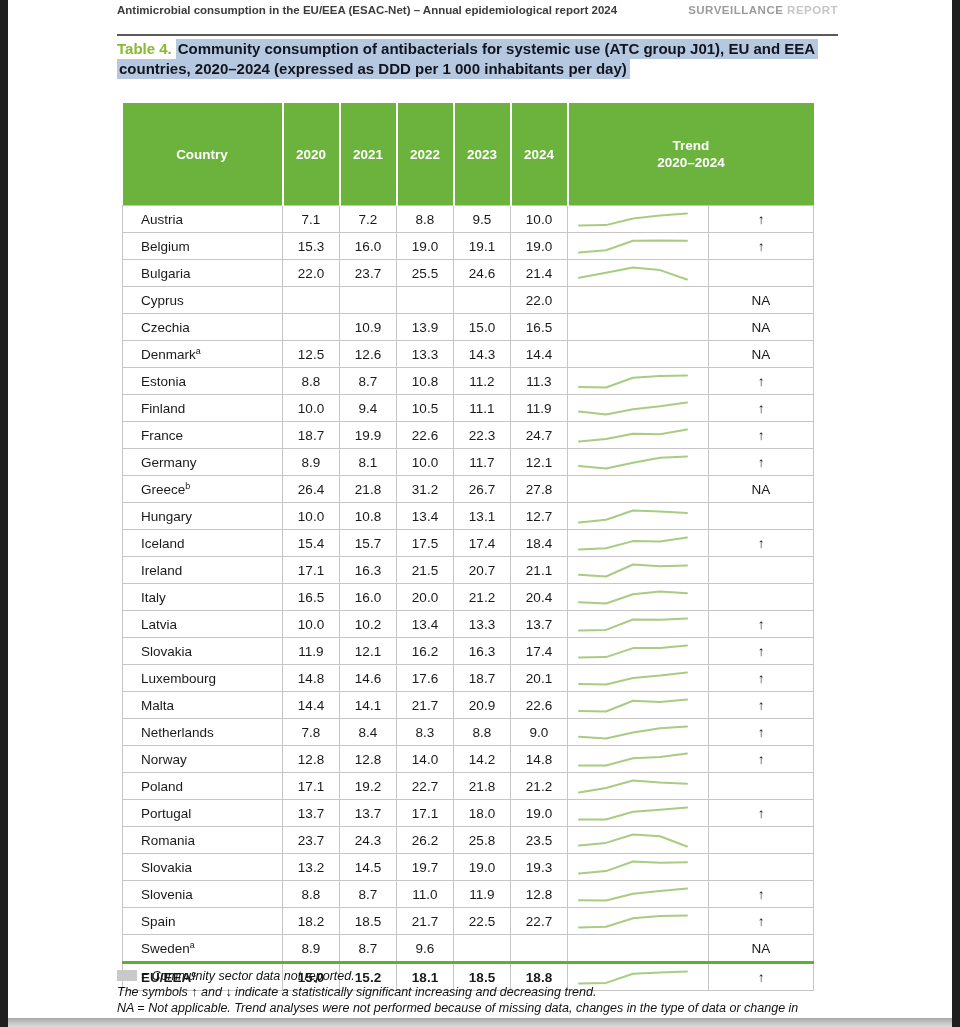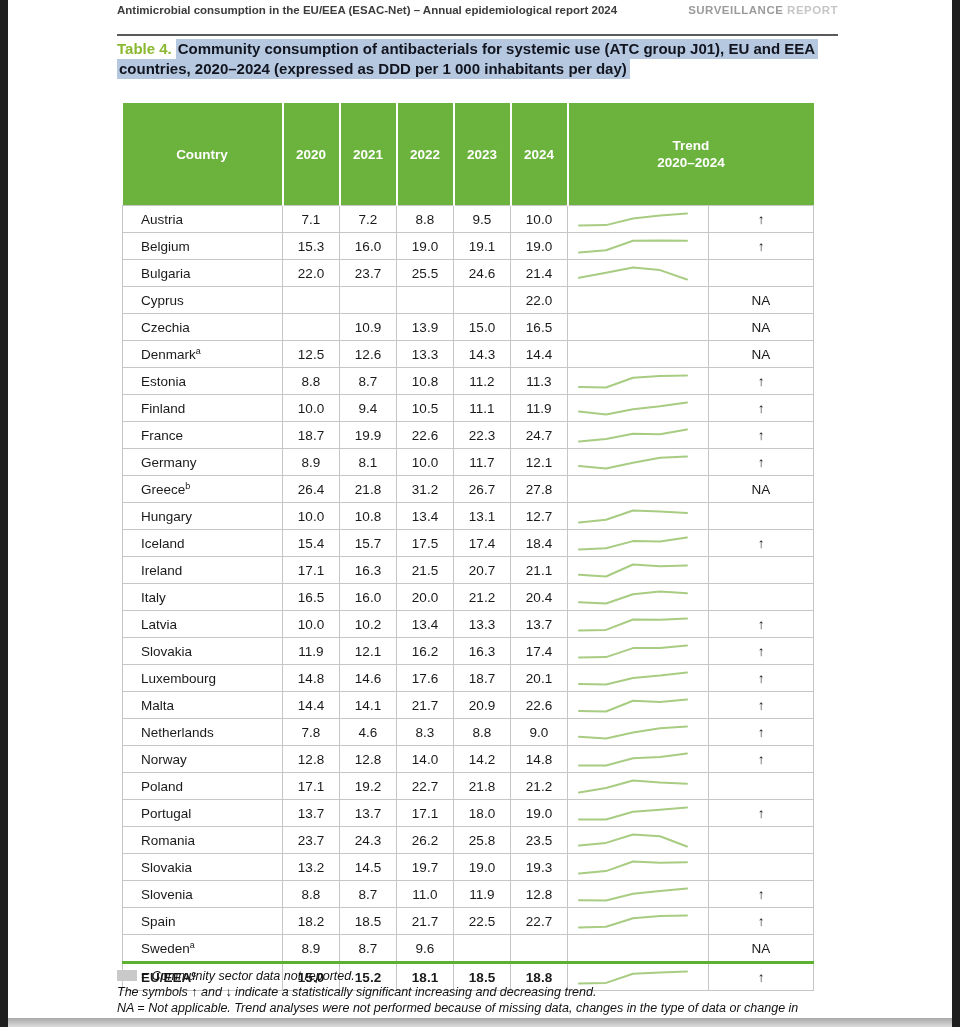--- a/index.html
+++ b/index.html
@@ -331,21 +331,21 @@
         <td class="c-spark">
           <svg width="112" height="20" class="spark-svg">
             <polyline points="2,16.1 29,16.5 56,5.8 83,6.9 110,4.5" fill="none" stroke="#a8cc82" stroke-width="2" stroke-linejoin="round" stroke-linecap="round"></polyline>
           </svg>
         </td>
         <td class="c-arrow">↑</td>
       </tr>
       <tr>
         <td class="c-country">Netherlands</td>
         <td class="c-val">7.8</td>
-        <td class="c-val">4.6</td>
+        <td class="c-val">8.4</td>
         <td class="c-val">8.3</td>
         <td class="c-val">8.8</td>
         <td class="c-val">9.0</td>
         <td class="c-spark">
           <svg width="112" height="20" class="spark-svg">
             <polyline points="2,14.8 29,16.5 56,10.5 83,6.2 110,4.5" fill="none" stroke="#a8cc82" stroke-width="2" stroke-linejoin="round" stroke-linecap="round"></polyline>
           </svg>
         </td>
         <td class="c-arrow">↑</td>
       </tr>

